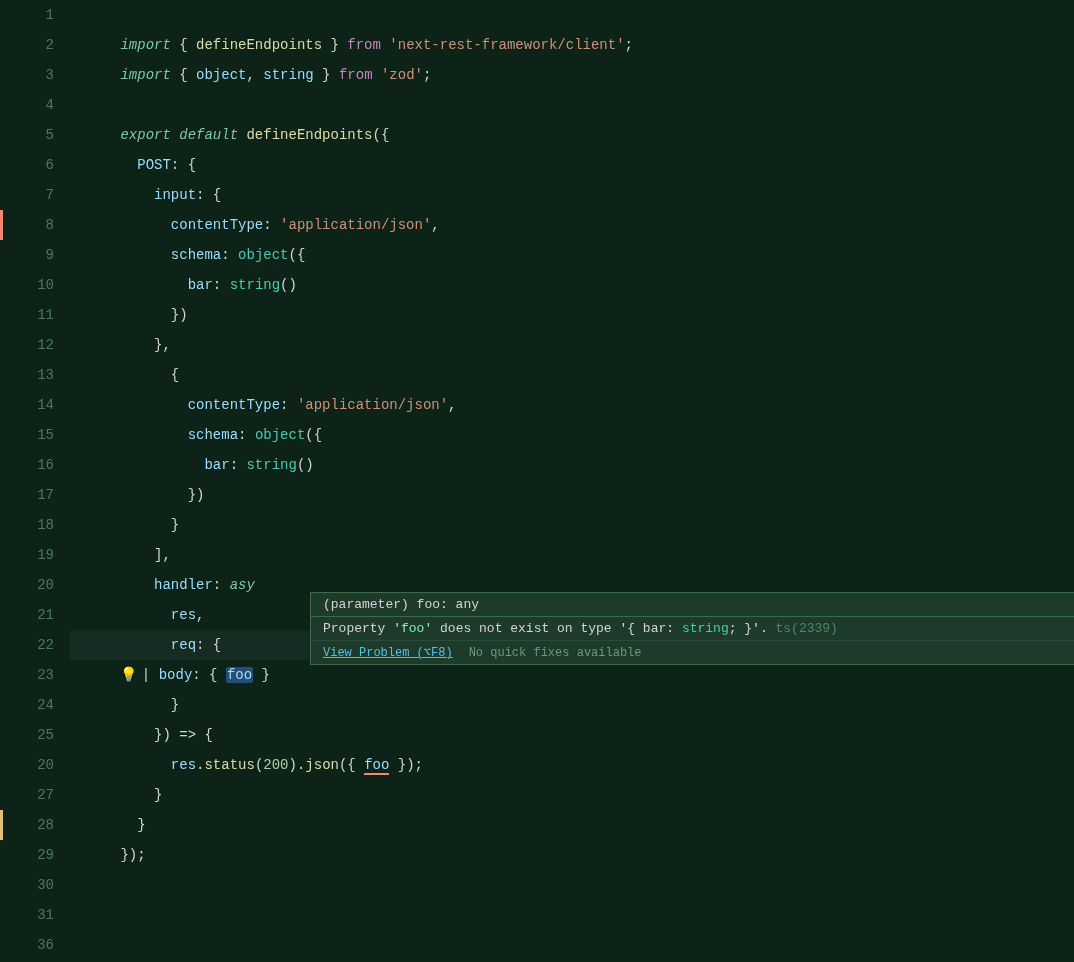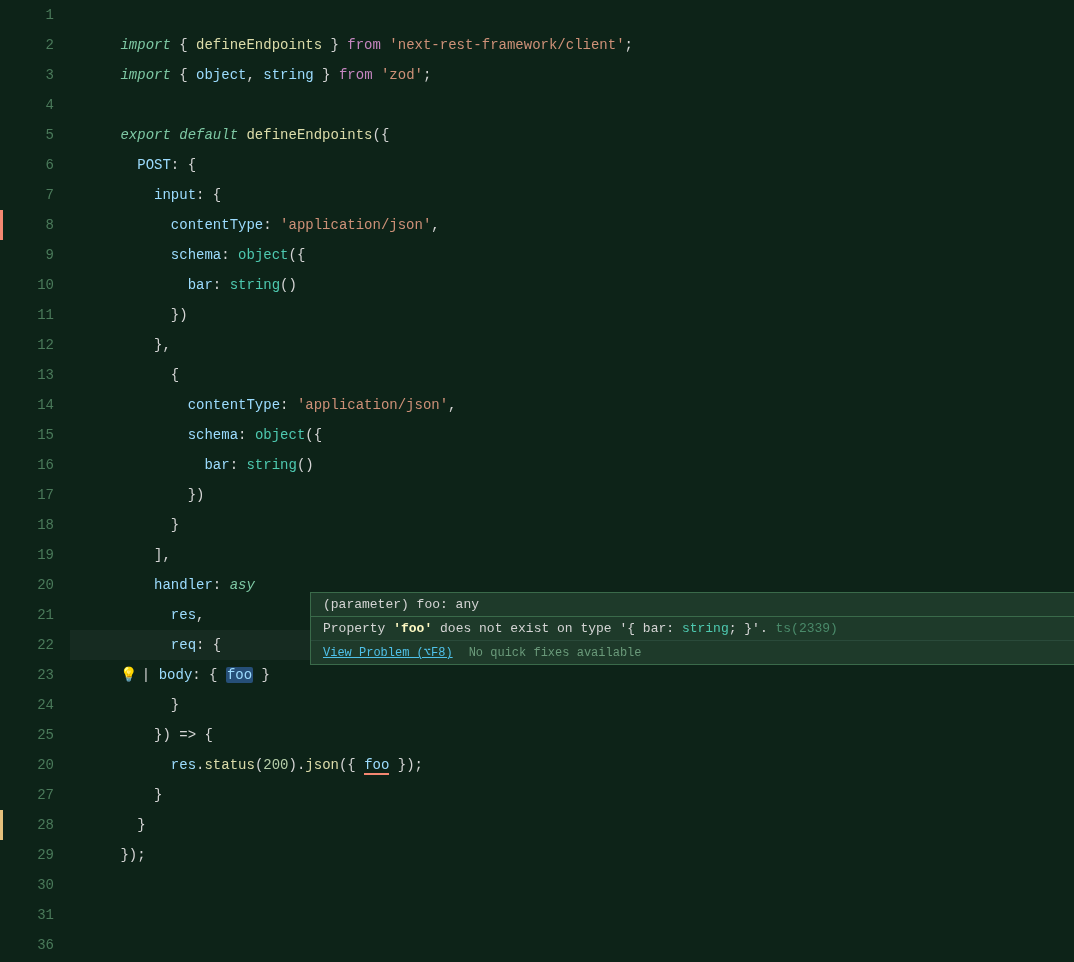--- a/index.html
+++ b/index.html
@@ -94,22 +94,21 @@
     }
     .tooltip-link {
       color: #4fc1e9;
       text-decoration: underline;
       cursor: pointer;
     }
     .tooltip-no-fix {
       color: #6a9a7a;
     }
     .tooltip-prop {
-      color: #fef9c3;
-      font-weight: bold;
+      color: #86efac;
     }
     .tooltip-type {
       color: #4ec9b0;
     }
     .tooltip-ts {
       color: #4a8a6a;
     }
     .left-gutter {
       width: 20px;
       flex-shrink: 0;

